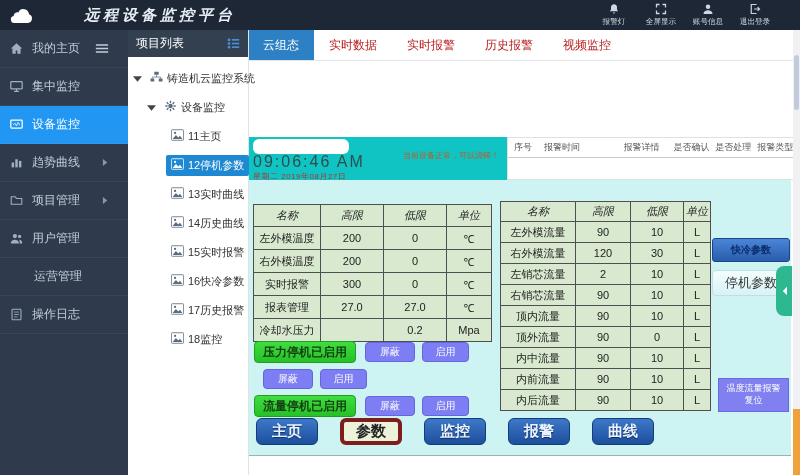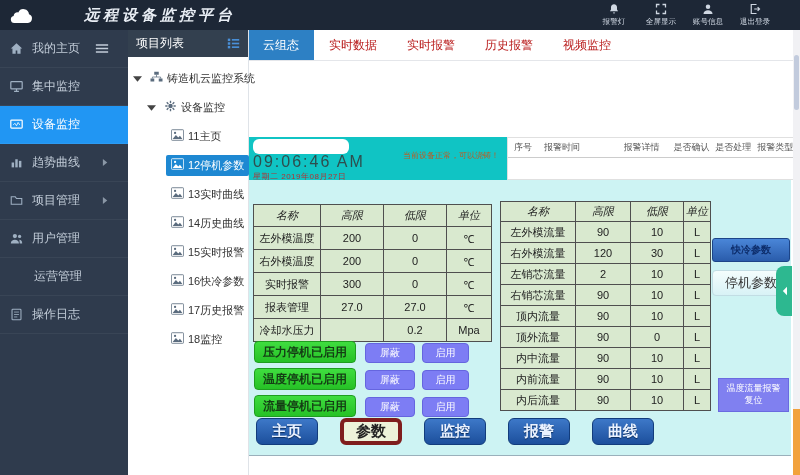--- a/index.html
+++ b/index.html
@@ -82,21 +82,21 @@
   #temp-table th:nth-child(1){width:66px;} #temp-table th:nth-child(2){width:62px;}
   #temp-table th:nth-child(3){width:62px;} #temp-table th:nth-child(4){width:44px;}
   #flow-table{left:252px;top:21px;}
   #flow-table th{height:19px;}
   #flow-table td{height:20px;}
   #flow-table th:nth-child(1){width:74px;} #flow-table th:nth-child(2){width:54px;}
   #flow-table th:nth-child(3){width:52px;} #flow-table th:nth-child(4){width:26px;}
 
   
   .status-stack{position:absolute;left:6px;top:161px;}
-  .status-row{display:flex;align-items:flex-end;height:22px;margin-bottom:5px;}
+  .status-row{display:flex;align-items:center;height:22px;margin-bottom:5px;}
   .btn-green{width:102px;height:22px;background:linear-gradient(#3fdd3f,#26c126);border:1px solid #1f9e1f;border-radius:4px;color:#143d14;font-size:12px;font-weight:bold;display:flex;align-items:center;justify-content:center;cursor:pointer;box-sizing:border-box;}
   .btn-purple{height:20px;background:#7d7df4;border:1px solid #6565df;border-radius:4px;color:#fff;font-size:10px;display:flex;align-items:center;justify-content:center;cursor:pointer;box-sizing:border-box;}
   .btn-mask{width:50px;margin-left:9px;}
   .btn-enable{width:47px;margin-left:7px;}
 
   
   .nav-row{position:absolute;left:8px;top:238px;display:flex;gap:22px;}
   .btn-nav{width:62px;height:27px;background:linear-gradient(#3d78c8,#1c4f9c);border:1px solid #123c7c;border-radius:6px;color:#eaf2ff;font-size:15px;font-weight:bold;display:flex;align-items:center;justify-content:center;cursor:pointer;text-shadow:0 1px 1px #0b2d5e;box-sizing:border-box;}
   .btn-nav.active{background:#edf2da;border:4px solid #7f1d1d;color:#222;text-shadow:none;}
 
@@ -573,21 +573,20 @@
           </tbody>
         </table>
       </div>
     <div class="status-stack">
         <div class="status-row">
           <div class="btn-green">压力停机已启用</div>
           <div class="btn-purple btn-mask">屏蔽</div>
           <div class="btn-purple btn-enable">启用</div>
         </div>
         <div class="status-row">
-          <div class="btn-green">温度停机已启用</div>
           <div class="btn-purple btn-mask">屏蔽</div>
           <div class="btn-purple btn-enable">启用</div>
         </div>
         <div class="status-row">
           <div class="btn-green">流量停机已启用</div>
           <div class="btn-purple btn-mask">屏蔽</div>
           <div class="btn-purple btn-enable">启用</div>
         </div>
       </div>
     <div class="nav-row">

